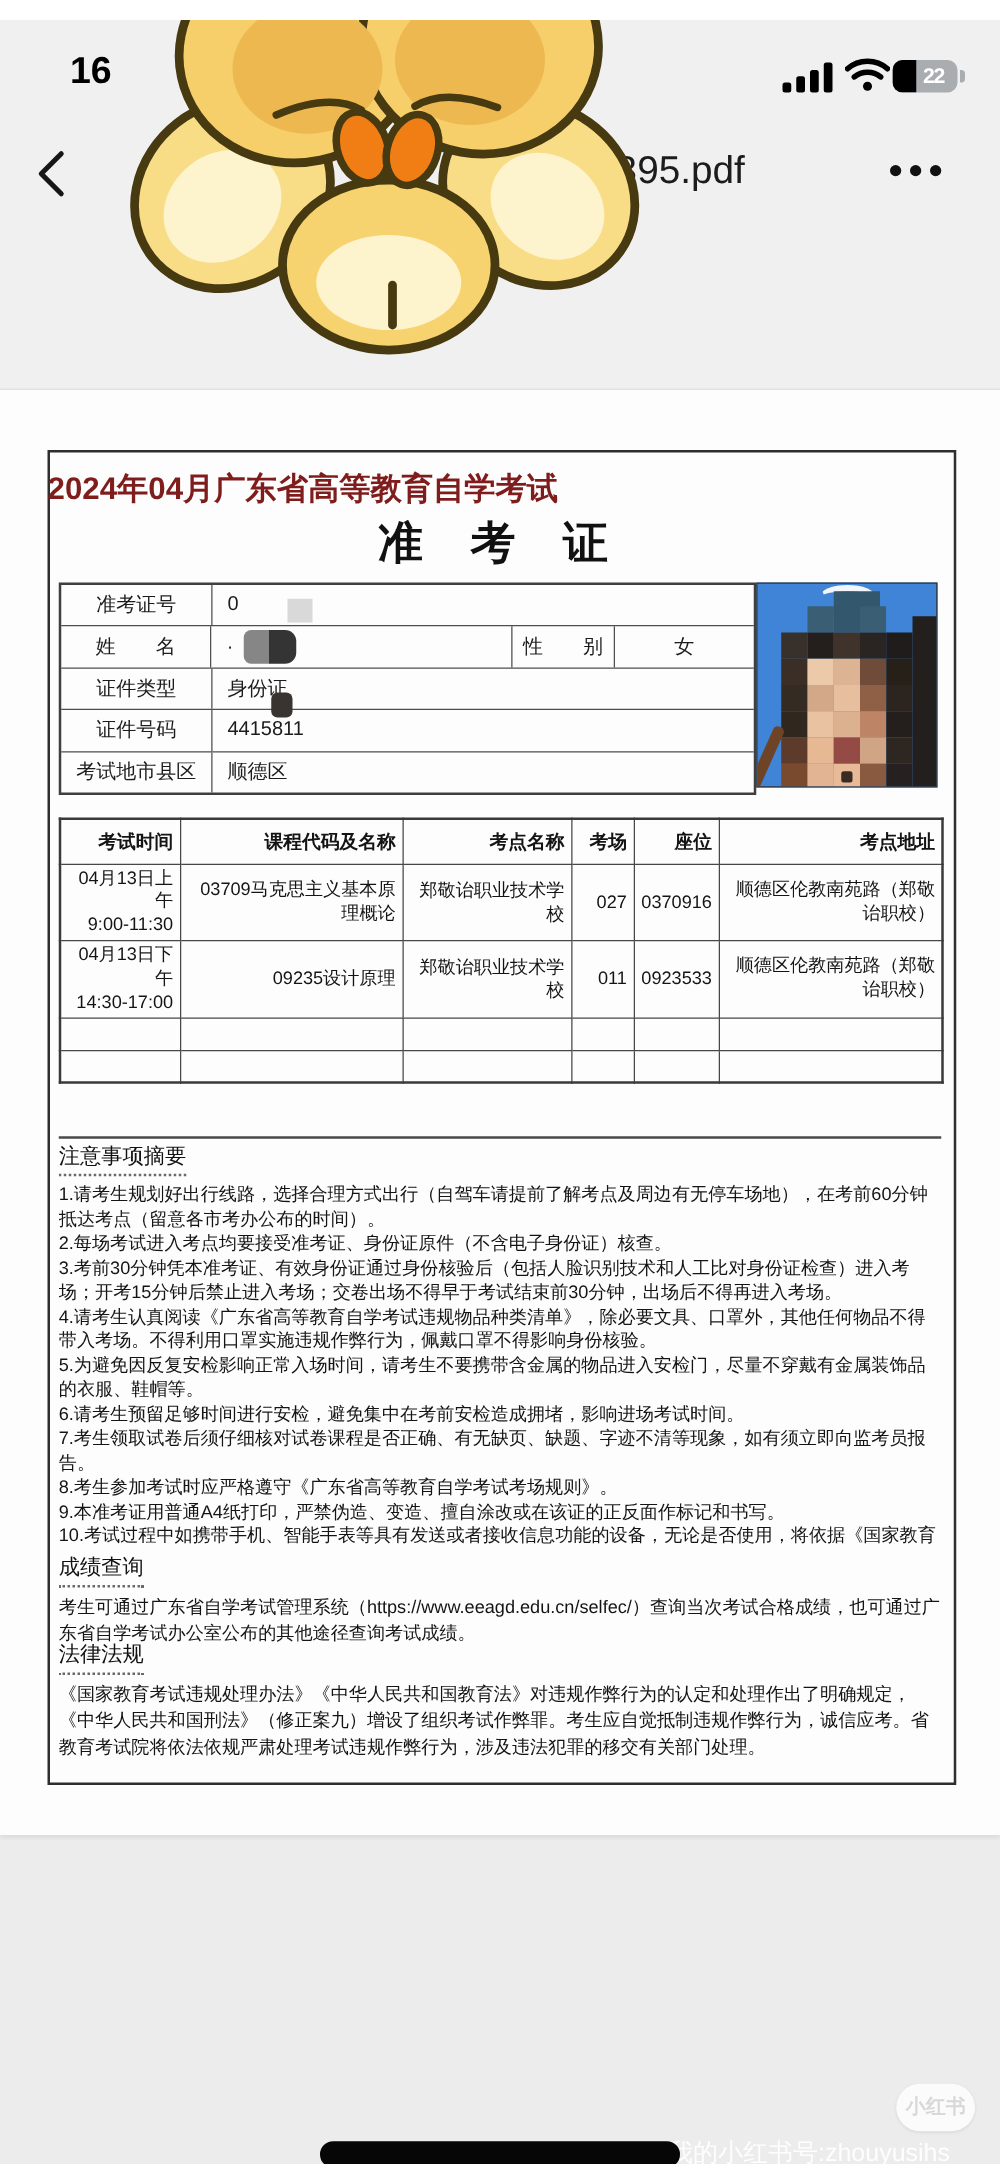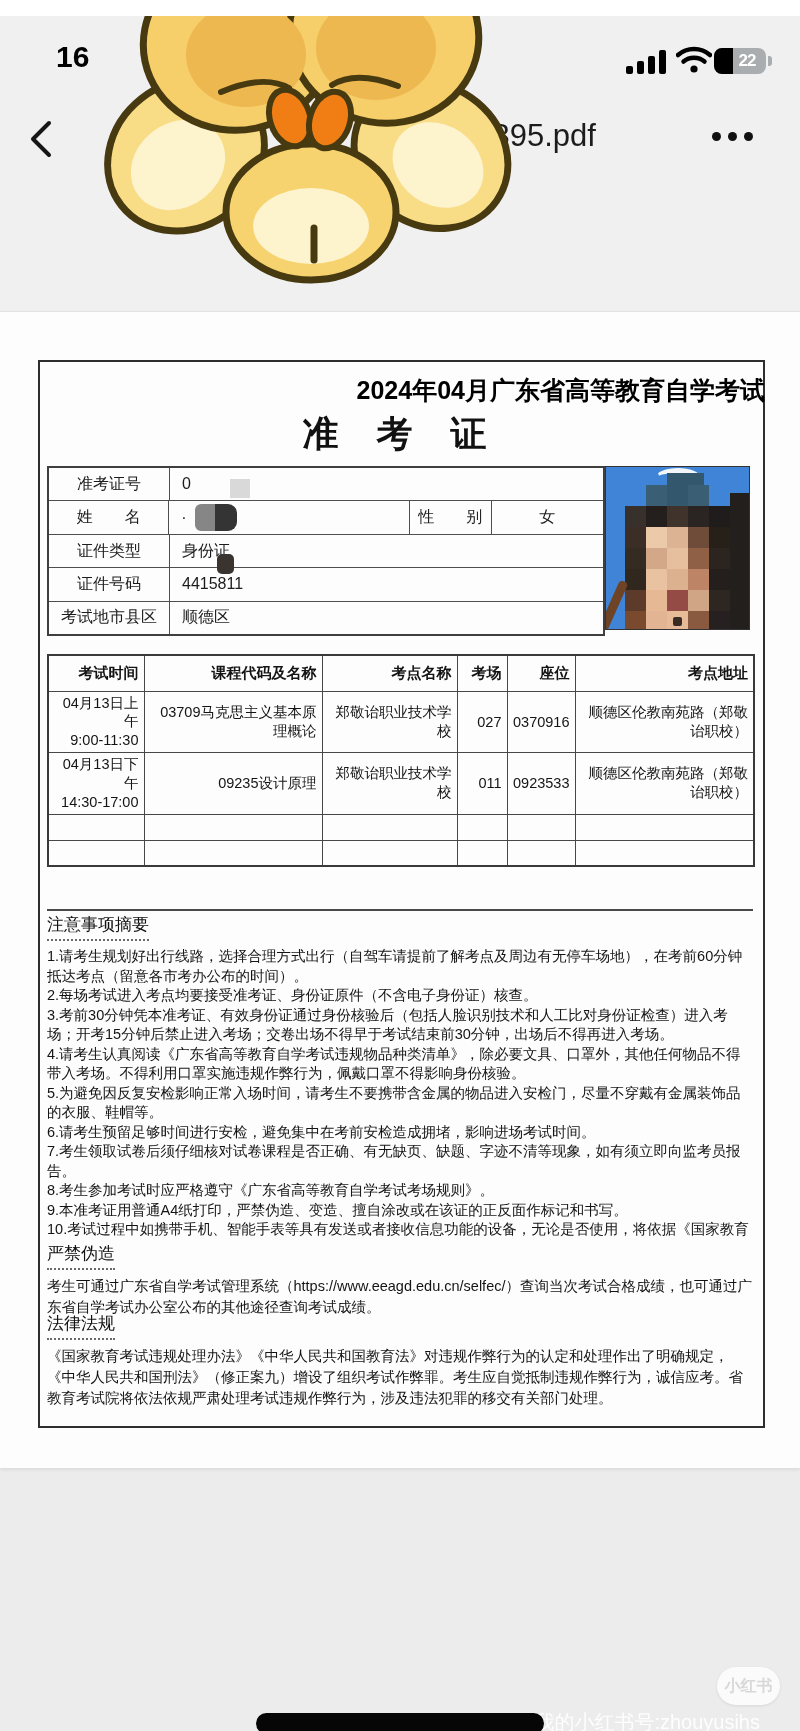--- a/index.html
+++ b/index.html
@@ -25,22 +25,22 @@
     border-radius:0 3px 3px 0; z-index:10; }
   .back-btn { position:absolute; left:24px; top:101px; width:34px; height:44px; z-index:10; cursor:pointer; }
   .nav-title { position:absolute; left:458px; top:102px; font-size:31px; color:#1c1c1c; z-index:10; white-space:nowrap; }
   .menu-btn { position:absolute; left:712px; top:116px; display:flex; gap:7px; z-index:10; cursor:pointer; }
   .menu-btn i { width:9px; height:9px; border-radius:50%; background:#111; display:block; }
   .flower { position:absolute; left:86px; top:-56px; width:446px; height:336px; z-index:50; pointer-events:none; }
   
   .page-white { position:absolute; left:0; top:296px; width:800px; height:1156px; background:#fdfdfd;
     box-shadow:0 -1px 0 #e2e2e2, 0 2px 3px rgba(0,0,0,.07); }
   .doc-border { position:absolute; left:38px; top:344px; width:727px; height:1068px; border:2px solid #2e2e2e; }
-  .doc-title1 { position:absolute; left:38px; top:358px; width:727px; text-align:right;
-    font-size:25px; font-weight:700; color:#000000; }
+  .doc-title1 { position:absolute; left:38px; top:358px; width:727px; text-align:left;
+    font-size:25px; font-weight:700; color:#7f1d1d; }
   .doc-title2 { position:absolute; left:38px; top:394px; width:727px; text-align:center;
     font-size:36px; font-weight:700; color:#111; letter-spacing:14px; }
   
   .info-table { position:absolute; left:47px; top:450px; width:558px; height:170px;
     border:2px solid #3f3f3f; display:flex; flex-direction:column; font-size:16px; color:#1c1c1c; }
   .info-row { flex:1; display:flex; border-bottom:1px solid #4e4e4e; position:relative;justify-content:flex-end; }
   .info-row:last-child { border-bottom:none; }
   .info-label { width:121px; border-right:1px solid #4e4e4e; display:flex; align-items:center;
     justify-content:center; text-align:center; }
   .info-value { flex:1; display:flex; align-items:center; padding-left:12px; }
@@ -306,21 +306,21 @@
       <div>6.请考生预留足够时间进行安检，避免集中在考前安检造成拥堵，影响进场考试时间。</div>
       <div>7.考生领取试卷后须仔细核对试卷课程是否正确、有无缺页、缺题、字迹不清等现象，如有须立即向监考员报告。</div>
       <div>8.考生参加考试时应严格遵守《广东省高等教育自学考试考场规则》。</div>
       <div>9.本准考证用普通A4纸打印，严禁伪造、变造、擅自涂改或在该证的正反面作标记和书写。</div>
       <div>10.考试过程中如携带手机、智能手表等具有发送或者接收信息功能的设备，无论是否使用，将依据《国家教育考试违规处理办法》（教育部令第33号）认定为考试作弊，将按规定取消当次考试所有课程成绩。</div>
 
     </div>
   </div>
 
   <div class="sec score-block">
-    <div class="sec-heading">严禁伪造</div>
+    <div class="sec-heading">成绩查询</div>
     <div class="sec-text">考生可通过广东省自学考试管理系统（https://www.eeagd.edu.cn/selfec/）查询当次考试合格成绩，也可通过广东省自学考试办公室公布的其他途径查询考试成绩。</div>
   </div>
 
   <div class="sec legal-block">
     <div class="sec-heading">法律法规</div>
     <div class="sec-text">《国家教育考试违规处理办法》《中华人民共和国教育法》对违规作弊行为的认定和处理作出了明确规定，《中华人民共和国刑法》（修正案九）增设了组织考试作弊罪。考生应自觉抵制违规作弊行为，诚信应考。省教育考试院将依法依规严肃处理考试违规作弊行为，涉及违法犯罪的移交有关部门处理。</div>
   </div>
 
   <div class="xhs-badge">小红书</div>
   <div class="xhs-account">我的小红书号:zhouyusihs</div>

